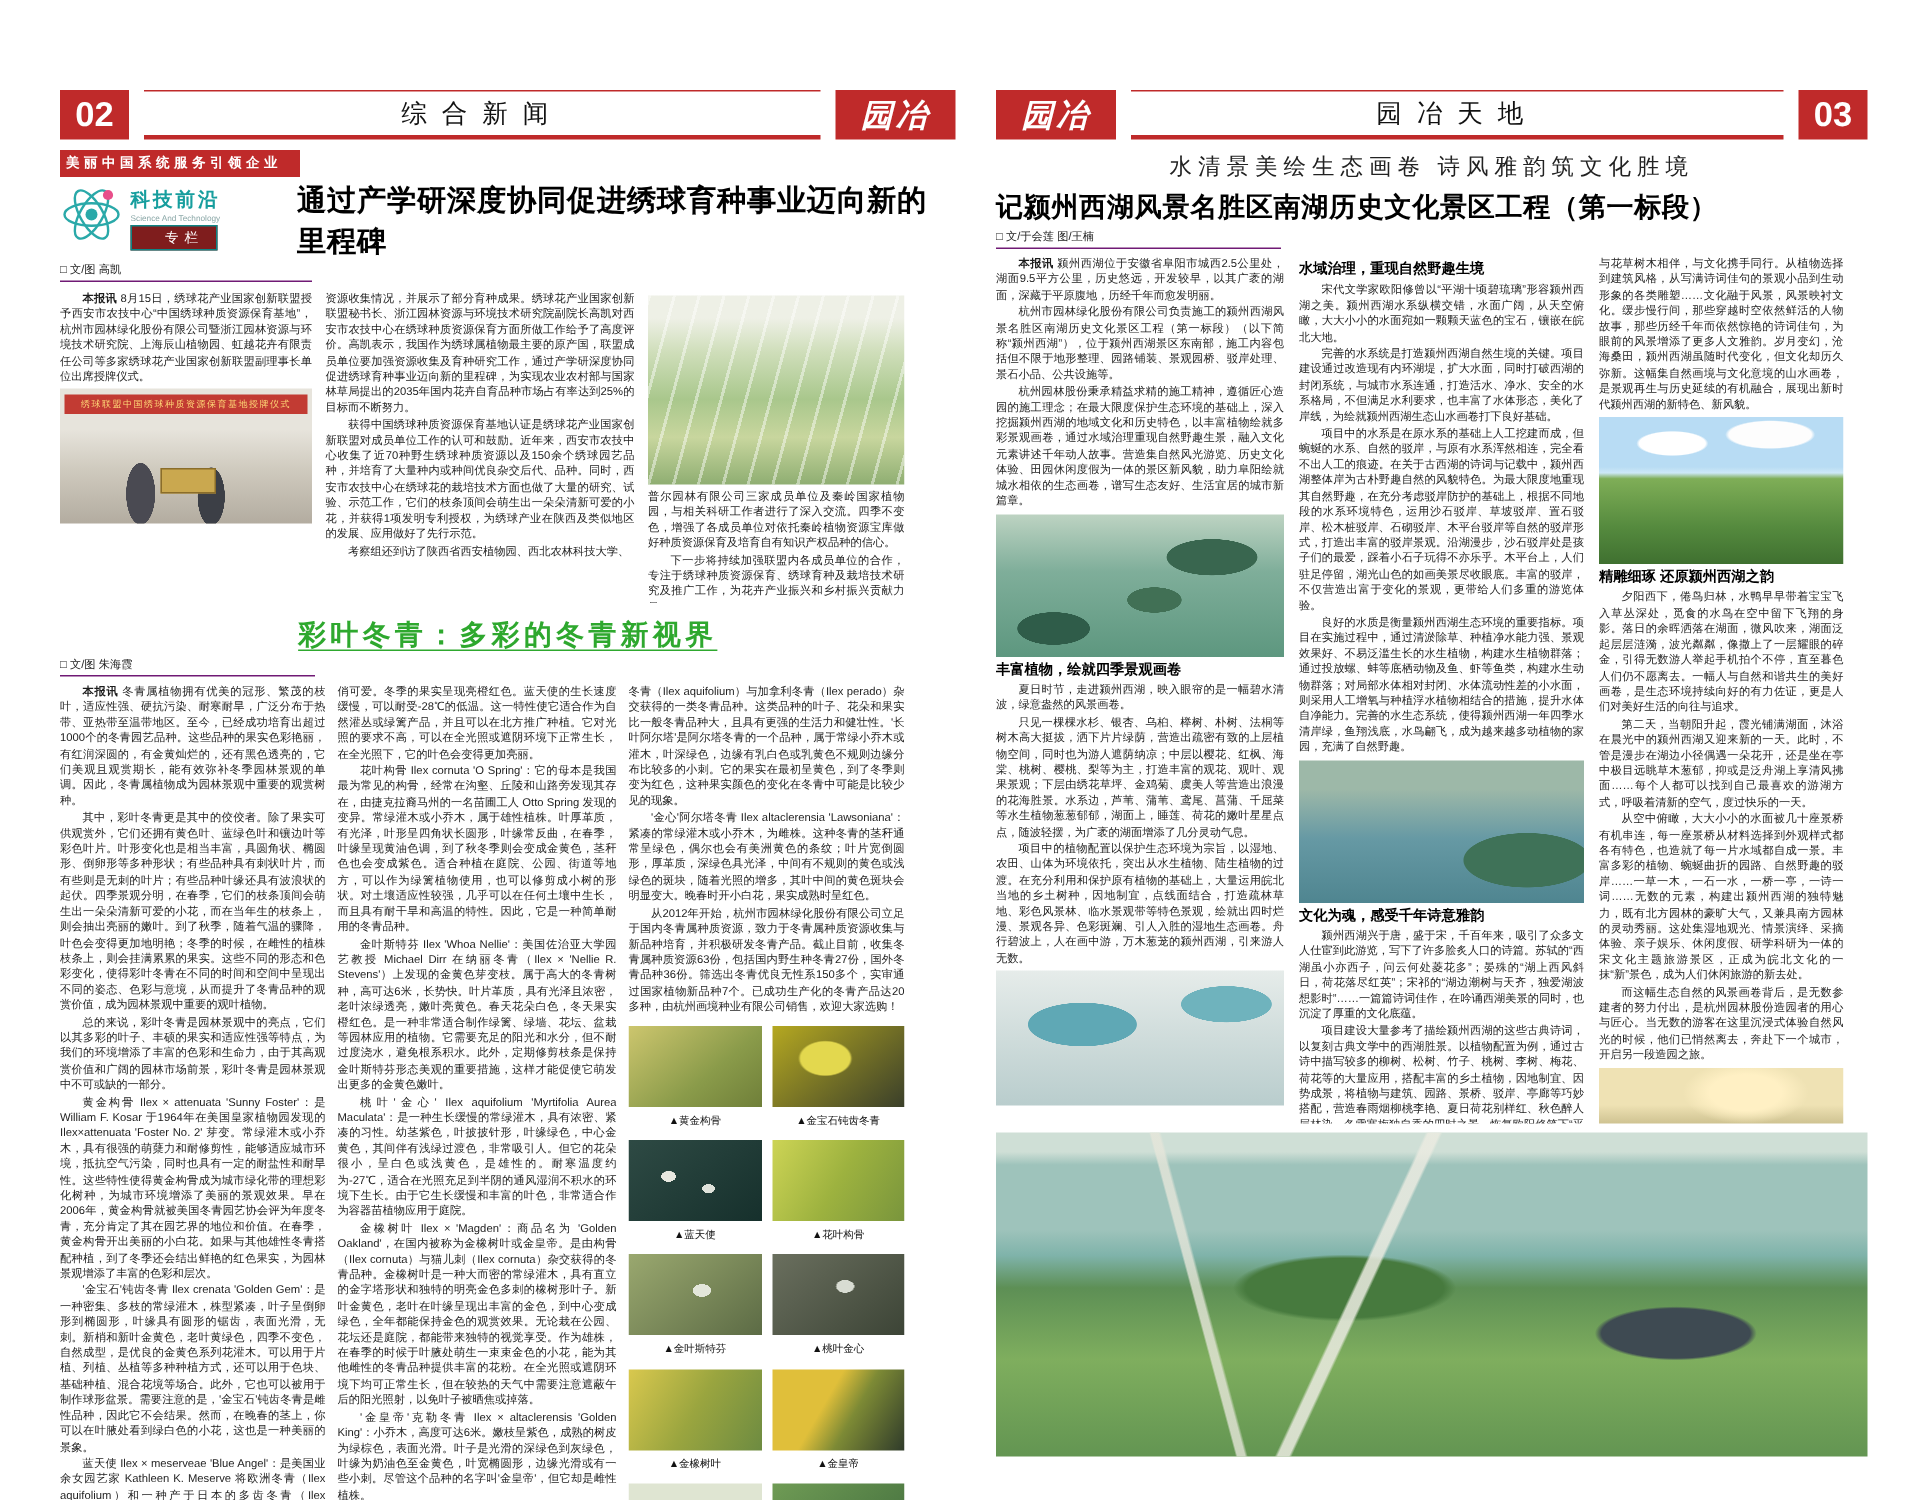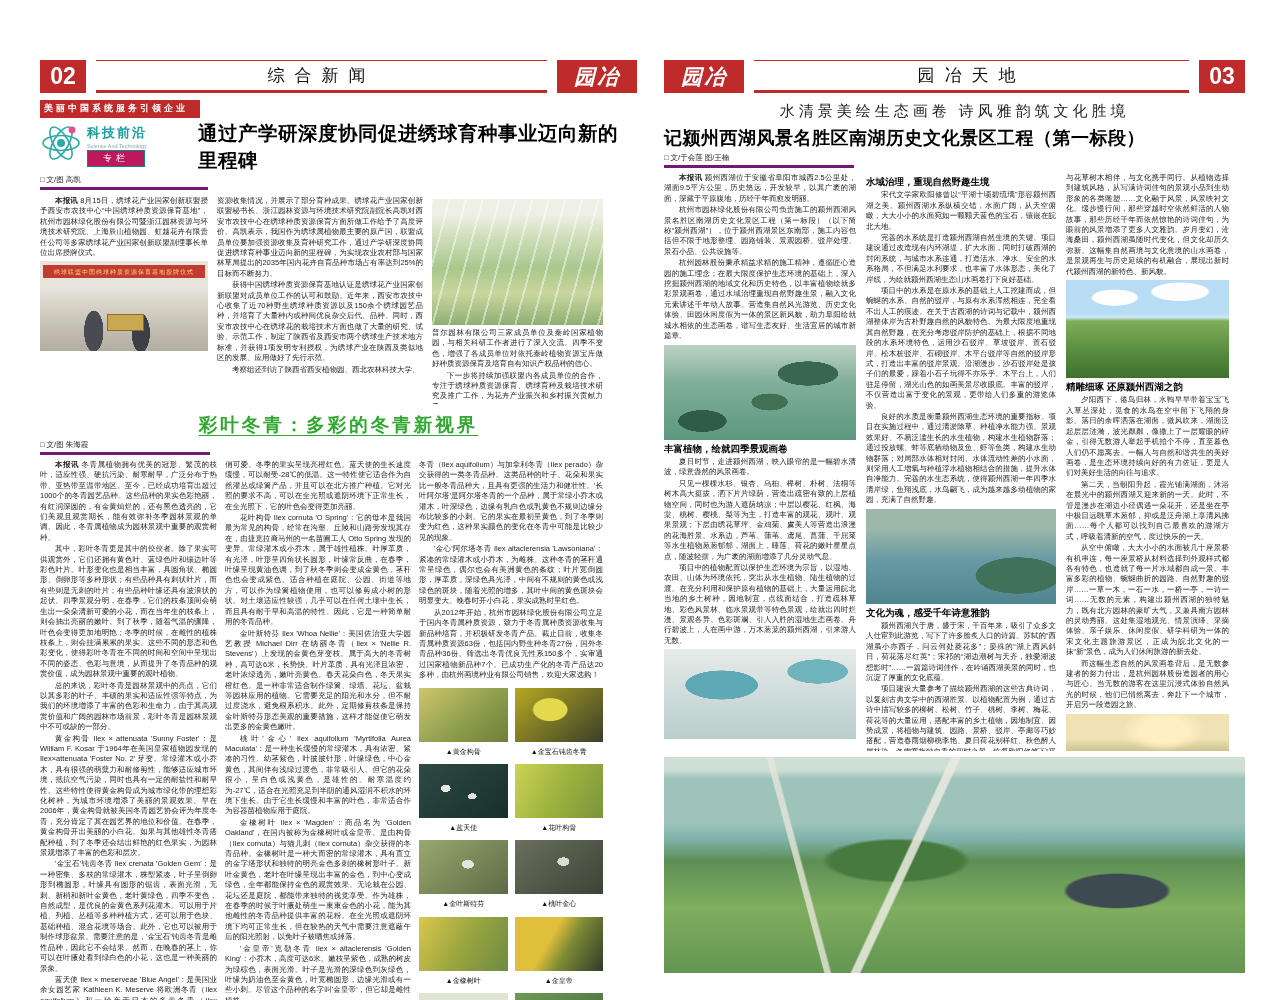--- a/index.html
+++ b/index.html
@@ -19,24 +19,24 @@
            font-family:"DejaVu Serif",serif;font-style:italic;font-weight:bold;font-size:21px;letter-spacing:2px;}
   .red-strip{display:inline-block;margin-top:7px;background:#bf2a2a;color:#fff;font-size:9px;
            letter-spacing:3px;padding:2px 12px 3px 4px;font-weight:bold;}
 
   
   .a1head{position:relative;height:50px;margin-top:4px;}
   .badge{position:absolute;left:0;top:0;width:158px;display:flex;gap:5px;align-items:center;}
   .badge-right{display:flex;flex-direction:column;gap:1px;}
   .badge-title{color:#179e9e;font-size:13px;font-weight:bold;letter-spacing:2px;}
   .badge-sub{color:#8aa7a7;font-size:5.5px;}
-  .badge-tag{background:#be185d;color:#fff;font-size:9px;letter-spacing:4px;padding:1px 8px;width:40px;text-align:center;border:1px solid #0f8585;}
+  .badge-tag{background:#7f1d1d;color:#fff;font-size:9px;letter-spacing:4px;padding:1px 8px;width:40px;text-align:right;border:1px solid #0f8585;}
   .a1title{margin-left:158px;height:50px;display:flex;align-items:center;justify-content:center;
            font-size:19.5px;font-weight:bold;letter-spacing:0.5px;color:#000;}
-  .byline{font-size:7.5px;color:#222;padding-bottom:2px;border-bottom:3px solid #701a75;margin-top:3px;}
+  .byline{font-size:7.5px;color:#222;padding-bottom:2px;border-bottom:1px solid #701a75;margin-top:3px;}
   .w168{width:168px;} .w190{width:190px;} .w170{width:170px;}
 
   
   .cols{display:flex;margin-top:6px;}
   .col{font-size:7.5px;line-height:10.4px;overflow:hidden;}
   .para{margin:0 0 1px 0;text-align:justify;text-indent:2em;color:#1d1d1d;}
   .para.cont{text-indent:0;}
   .para b{font-weight:bold;}
   .a1cols{height:208px;}
   .a1cols .c1{width:168px;margin-right:9px;}
@@ -156,21 +156,21 @@
           </div>
         <div class="ph ph-ceremony">
           <div class="figures"></div>
           <div class="banner">绣球联盟中国绣球种质资源保育基地授牌仪式</div>
           <div class="plaque"></div>
         </div>
       </div>
       <div class="col c2">
         <div>
             <p class="para cont">资源收集情况，并展示了部分育种成果。绣球花产业国家创新联盟秘书长、浙江园林资源与环境技术研究院副院长高凯对西安市农技中心在绣球种质资源保育方面所做工作给予了高度评价。高凯表示，我国作为绣球属植物最主要的原产国，联盟成员单位要加强资源收集及育种研究工作，通过产学研深度协同促进绣球育种事业迈向新的里程碑，为实现农业农村部与国家林草局提出的2035年国内花卉自育品种市场占有率达到25%的目标而不断努力。</p>
-            <p class="para">获得中国绣球种质资源保育基地认证是绣球花产业国家创新联盟对成员单位工作的认可和鼓励。近年来，西安市农技中心收集了近70种野生绣球种质资源以及150余个绣球园艺品种，并培育了大量种内或种间优良杂交后代、品种。同时，西安市农技中心在绣球花的栽培技术方面也做了大量的研究、试验、示范工作，制定了陕西省及西安市两个绣球生产技术地方标准，并获得1项发明专利授权，为绣球产业在陕西及类似地区的发展、应用做好了先行示范。</p>
+            <p class="para">获得中国绣球种质资源保育基地认证是绣球花产业国家创新联盟对成员单位工作的认可和鼓励。近年来，西安市农技中心收集了近70种野生绣球种质资源以及150余个绣球园艺品种，并培育了大量种内或种间优良杂交后代、品种。同时，西安市农技中心在绣球花的栽培技术方面也做了大量的研究、试验、示范工作，它们的枝条顶间会萌生出一朵朵清新可爱的小花，并获得1项发明专利授权，为绣球产业在陕西及类似地区的发展、应用做好了先行示范。</p>
             <p class="para">考察组还到访了陕西省西安植物园、西北农林科技大学、</p>
           </div>
       </div>
       <div class="col c3">
         <div class="ph ph-greenhouse"></div>
         <div>
             <p class="para cont">普尔园林有限公司三家成员单位及秦岭国家植物园，与相关科研工作者进行了深入交流。四季不变色，增强了各成员单位对依托秦岭植物资源宝库做好种质资源保育及培育自有知识产权品种的信心。</p>
             <p class="para">下一步将持续加强联盟内各成员单位的合作，专注于绣球种质资源保育、绣球育种及栽培技术研究及推广工作，为花卉产业振兴和乡村振兴贡献力量。</p>
           </div>
       </div>

